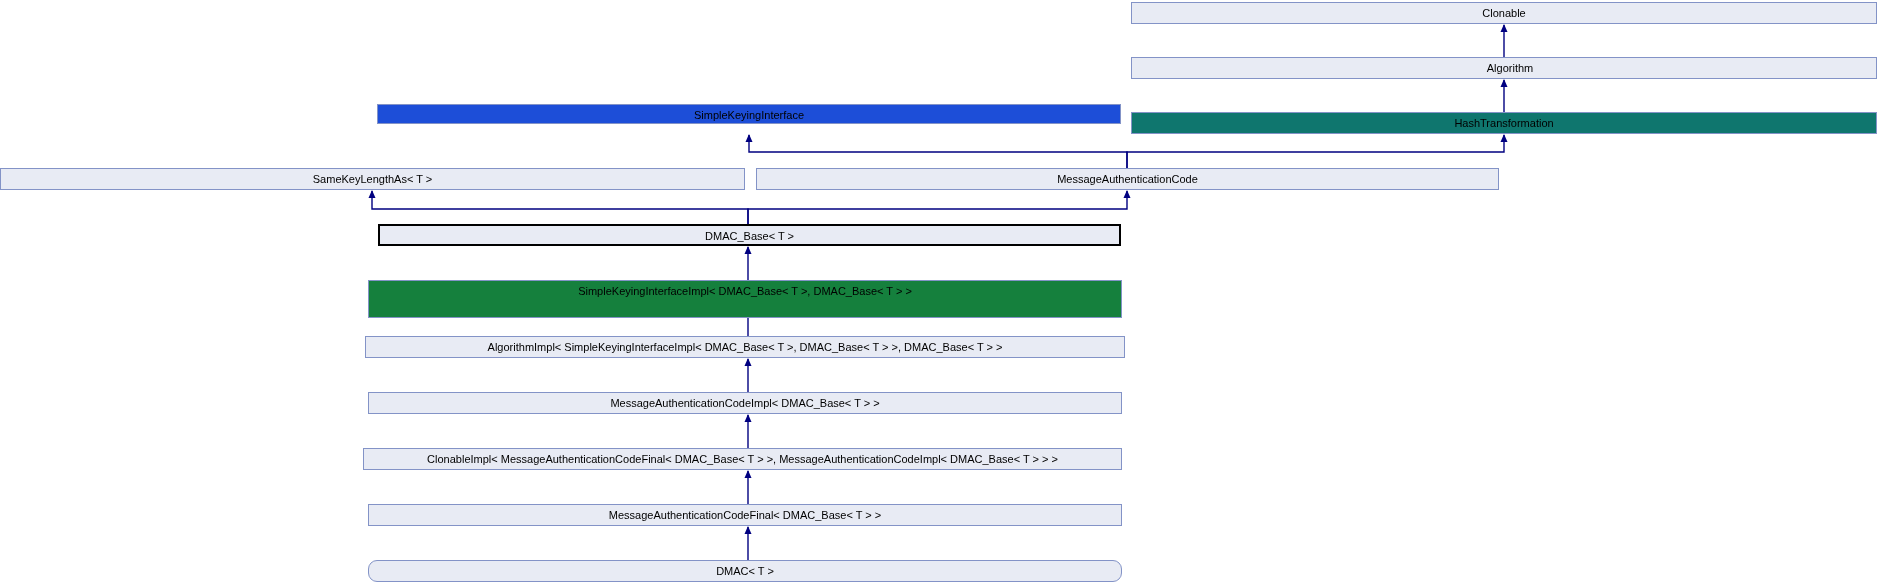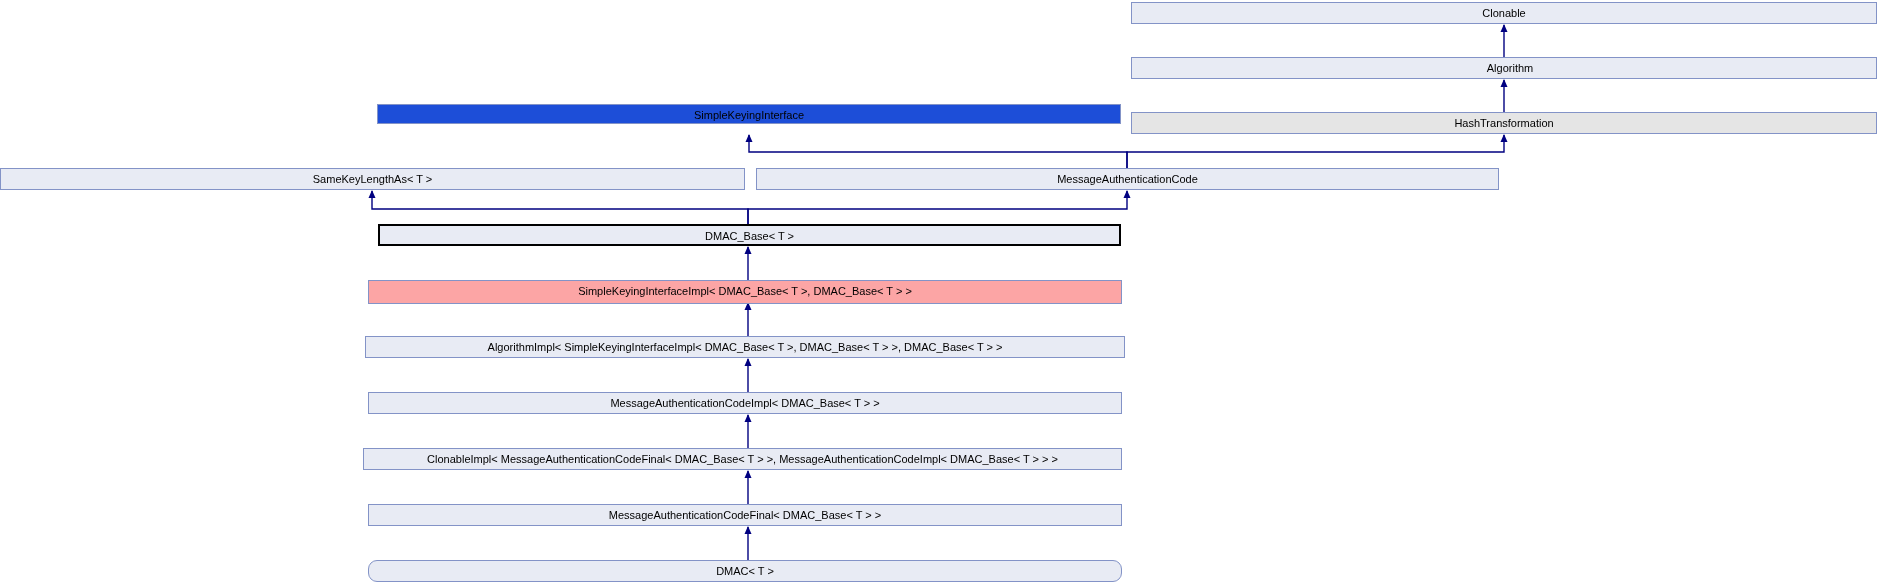--- a/index.html
+++ b/index.html
@@ -65,23 +65,23 @@
       <polyline points="748,448 748,415" fill="none" stroke="#000080" stroke-width="1.4"></polyline>
       <polygon points="748,414 744.5,422 751.5,422" fill="#000080"></polygon>
       <polyline points="748,504 748,471" fill="none" stroke="#000080" stroke-width="1.4"></polyline>
       <polygon points="748,470 744.5,478 751.5,478" fill="#000080"></polygon>
       <polyline points="748,560 748,527" fill="none" stroke="#000080" stroke-width="1.4"></polyline>
       <polygon points="748,526 744.5,534 751.5,534" fill="#000080"></polygon>
     </svg>
     <div class="node" style="left: 1131px; top: 2px; width: 746px; height: 22px; background: rgb(232, 235, 244); border-color: rgb(131, 147, 199); color: rgb(0, 0, 0);">Clonable</div>
     <div class="node" style="left: 1131px; top: 57px; width: 746px; height: 22px; background: rgb(232, 235, 244); border-color: rgb(131, 147, 199); color: rgb(0, 0, 0); padding-left: 12px;">Algorithm</div>
     <div class="node" style="left: 377px; top: 104px; width: 744px; height: 20px; background: #1d4ed8; border-color: rgb(131, 147, 199); color: rgb(0, 0, 0);">SimpleKeyingInterface</div>
-    <div class="node" style="left: 1131px; top: 112px; width: 746px; height: 22px; background: #e5e5e5; border-color: rgb(131, 147, 199); color: rgb(0, 0, 0);">HashTransformation</div>
+    <div class="node" style="left: 1131px; top: 112px; width: 746px; height: 22px; background: #0f766e; border-color: rgb(131, 147, 199); color: rgb(0, 0, 0);">HashTransformation</div>
     <div class="node" style="left: 0px; top: 168px; width: 745px; height: 22px; background: rgb(232, 235, 244); border-color: rgb(131, 147, 199); color: rgb(0, 0, 0);">SameKeyLengthAs&lt; T &gt;</div>
     <div class="node" style="left: 756px; top: 168px; width: 743px; height: 22px; background: rgb(232, 235, 244); border-color: rgb(131, 147, 199); color: rgb(0, 0, 0);">MessageAuthenticationCode</div>
     <div class="node highlight" style="left: 378px; top: 224px; width: 743px; height: 22px; background: rgb(232, 235, 244); border-color: rgb(0, 0, 0); color: rgb(0, 0, 0); text-align: center;">DMAC_Base&lt; T &gt;</div>
-    <div class="node" style="left: 368px; top: 280px; width: 754px; height: 24px; background: #fca5a5; border-color: rgb(131, 147, 199); color: rgb(0, 0, 0);">SimpleKeyingInterfaceImpl&lt; DMAC_Base&lt; T &gt;, DMAC_Base&lt; T &gt; &gt;</div>
+    <div class="node" style="left: 368px; top: 280px; width: 754px; height: 38px; background: #15803d; border-color: rgb(131, 147, 199); color: rgb(0, 0, 0);">SimpleKeyingInterfaceImpl&lt; DMAC_Base&lt; T &gt;, DMAC_Base&lt; T &gt; &gt;</div>
     <div class="node" style="left: 365px; top: 336px; width: 760px; height: 22px; background: rgb(232, 235, 244); border-color: rgb(131, 147, 199); color: rgb(0, 0, 0);">AlgorithmImpl&lt; SimpleKeyingInterfaceImpl&lt; DMAC_Base&lt; T &gt;, DMAC_Base&lt; T &gt; &gt;, DMAC_Base&lt; T &gt; &gt;</div>
     <div class="node" style="left: 363px; top: 448px; width: 759px; height: 22px; background: rgb(232, 235, 244); border-color: rgb(131, 147, 199); color: rgb(0, 0, 0);">ClonableImpl&lt; MessageAuthenticationCodeFinal&lt; DMAC_Base&lt; T &gt; &gt;, MessageAuthenticationCodeImpl&lt; DMAC_Base&lt; T &gt; &gt; &gt;</div>
     <div class="node" style="left: 368px; top: 392px; width: 754px; height: 22px; background: rgb(232, 235, 244); border-color: rgb(131, 147, 199); color: rgb(0, 0, 0);">MessageAuthenticationCodeImpl&lt; DMAC_Base&lt; T &gt; &gt;</div>
     <div class="node" style="left: 368px; top: 504px; width: 754px; height: 22px; background: rgb(232, 235, 244); border-color: rgb(131, 147, 199); color: rgb(0, 0, 0);">MessageAuthenticationCodeFinal&lt; DMAC_Base&lt; T &gt; &gt;</div>
     <div class="node" style="left: 368px; top: 560px; width: 754px; height: 22px; background: rgb(232, 235, 244); border-color: rgb(131, 147, 199); color: rgb(0, 0, 0); border-radius: 9px;">DMAC&lt; T &gt;</div>
   </div>
 
 </body></html>

